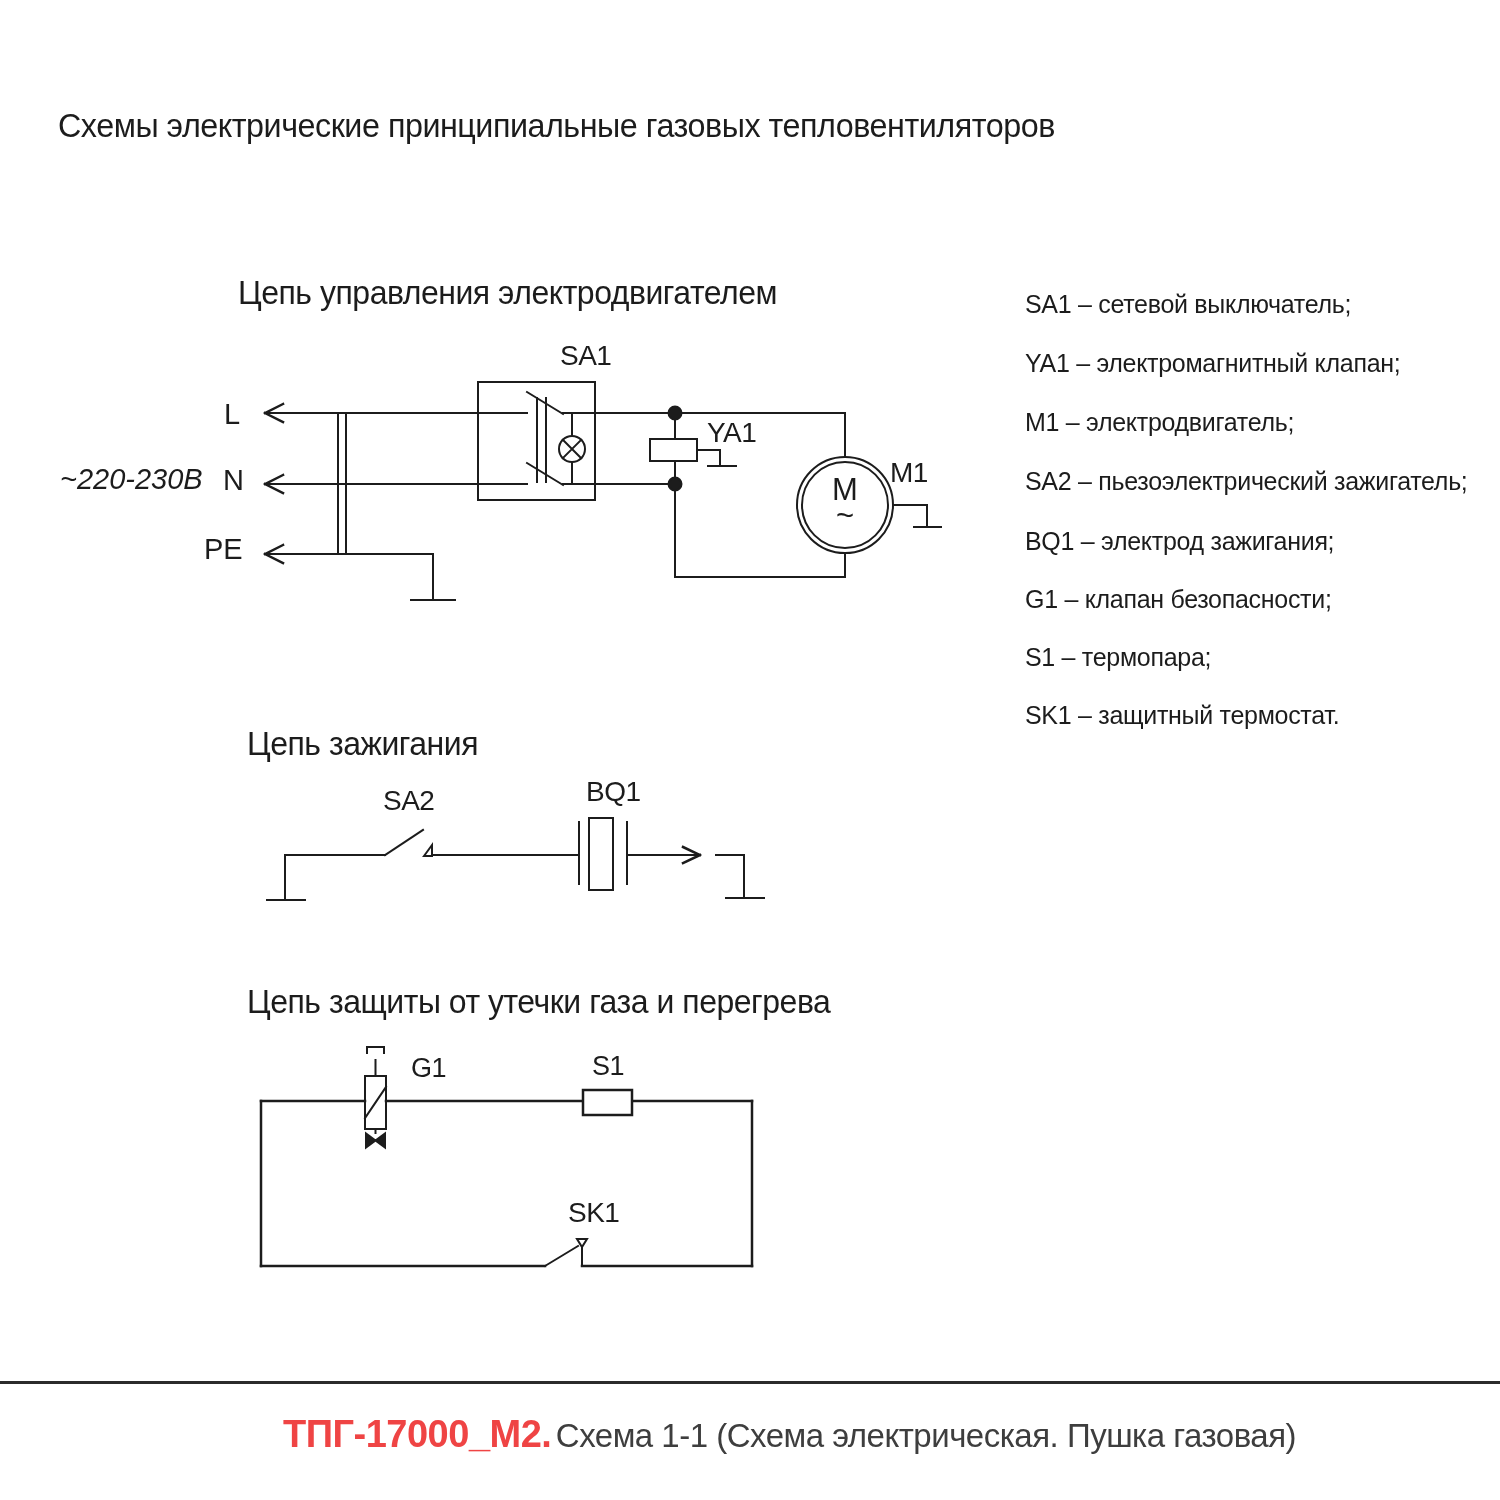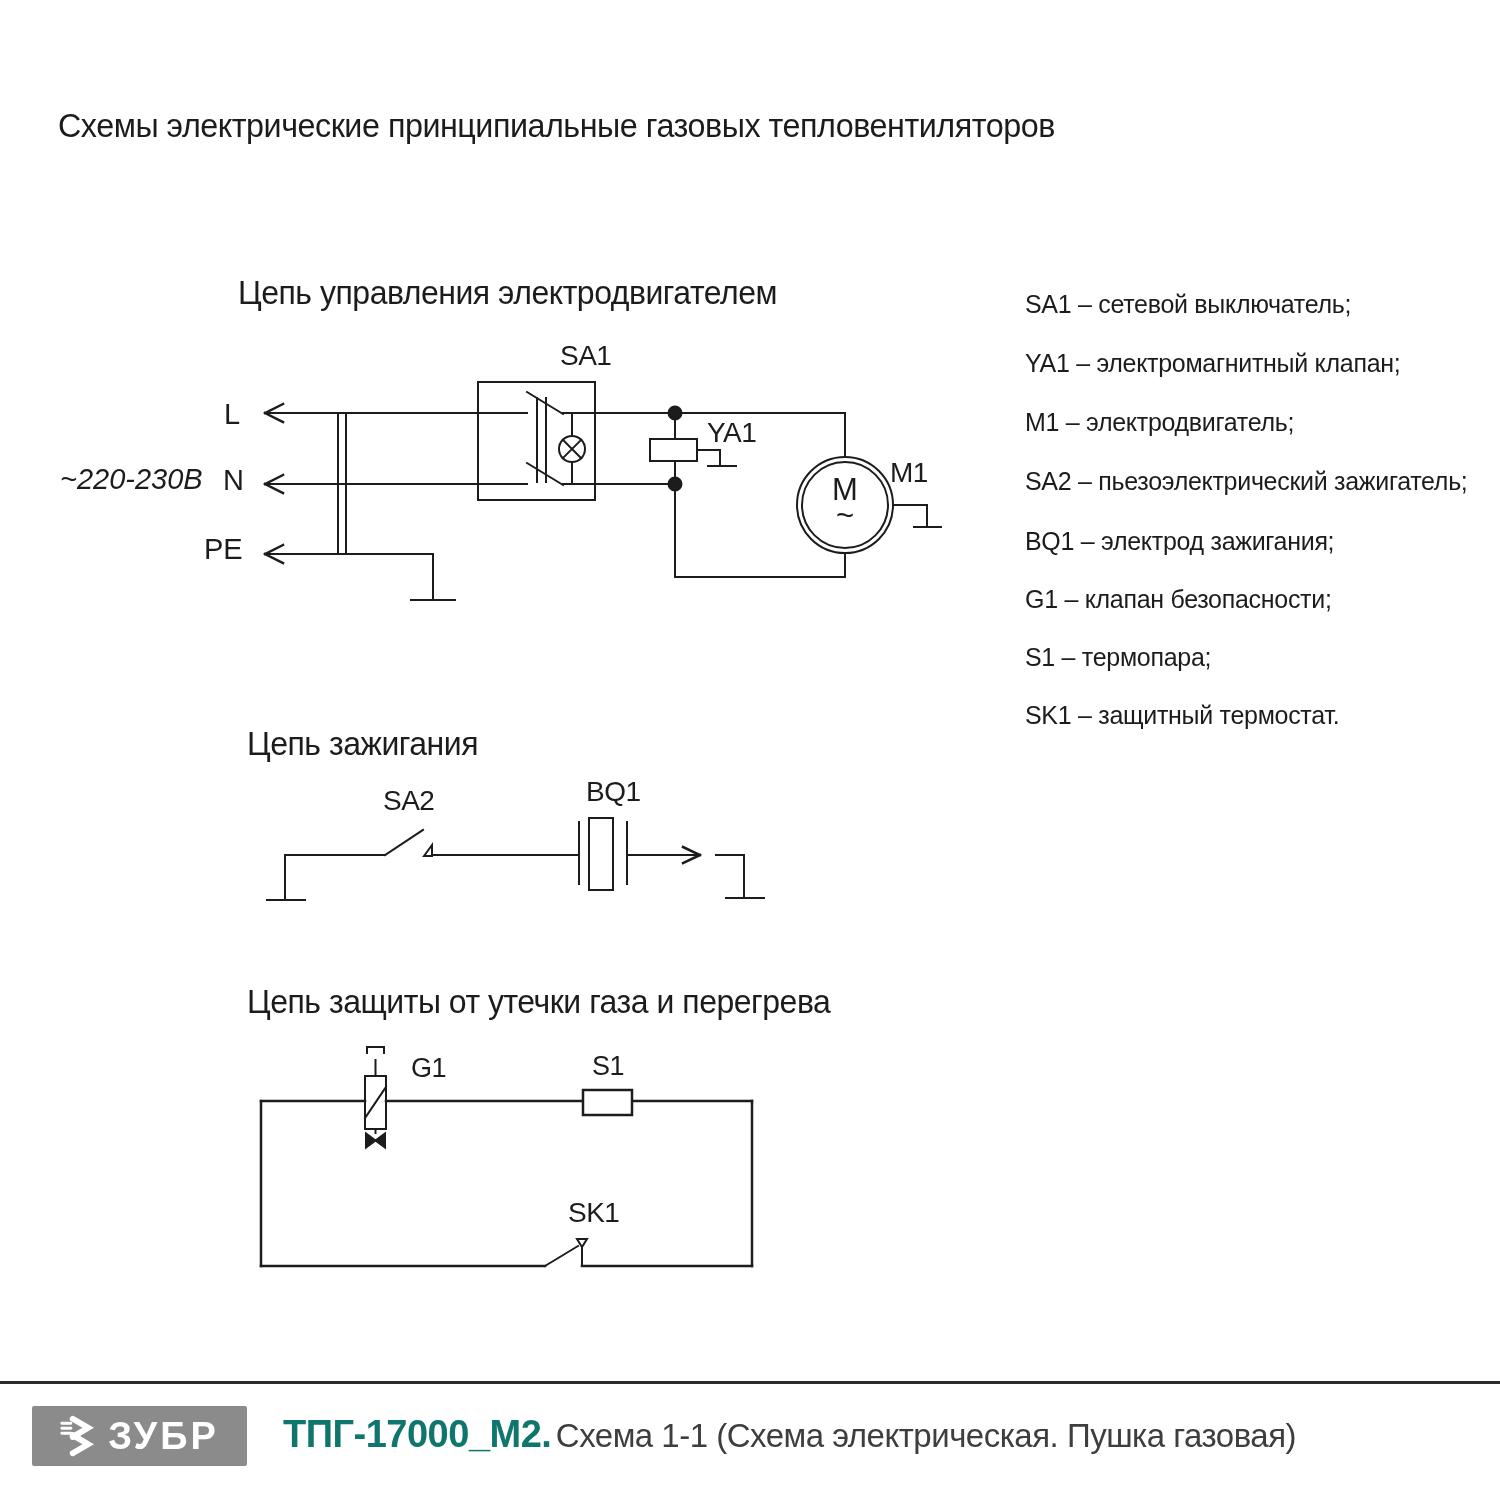--- a/index.html
+++ b/index.html
@@ -16,21 +16,21 @@
   .term{font-size:29px;}
   .motor-glyph{transform:translateX(-50%);font-size:31px;}
   svg.wires{position:absolute;left:0;top:0;}
   .footer-rule{position:absolute;left:0;top:1381px;width:1500px;height:3px;background:#2b2b2b;}
   .logo{
     position:absolute;left:32px;top:1406px;width:215px;height:60px;background:#8b8b8b;
     display:flex;align-items:center;justify-content:center;gap:8px;border-radius:2px;
   }
   .logo-text{color:#ffffff;font-size:38px;font-weight:bold;letter-spacing:3px;line-height:1;}
   .footer-line{position:absolute;left:283px;top:1412px;line-height:44px;white-space:nowrap;}
-  .footer-model{font-size:38px;font-weight:bold;color:#0f766e;letter-spacing:-0.5px;}
+  .footer-model{font-size:38px;font-weight:bold;color:#ef4444;letter-spacing:-0.5px;}
   .footer-caption{font-size:33px;color:#3e3e3e;letter-spacing:-0.5px;text-align:right;}
 </style>
 </head>
 <body>
 
 <div class="canvas">
 
   <svg class="wires" width="1500" height="1500" viewBox="0 0 1500 1500">
 
     <g stroke="#1c1c1c" stroke-width="2" fill="none" stroke-linecap="square">
@@ -124,29 +124,19 @@
 
   <div class="lbl ref" style="left:383px;top:786px;">SA2</div>
   <div class="lbl ref" style="left:586px;top:777px;text-align:right;">BQ1</div>
 
   <div class="lbl ref-sm" style="left:411px;top:1054px;">G1</div>
   <div class="lbl ref-sm" style="left:592px;top:1052px;">S1</div>
   <div class="lbl ref" style="left:568px;top:1198px;">SK1</div>
 
   <div class="footer-rule"></div>
 
-  <div class="logo">
-    <svg width="40" height="44" viewBox="0 0 44 46">
-      <g stroke="#ffffff" fill="none" stroke-linecap="round">
-        <path stroke-width="3.2" d="M2,9 H12 M2,14.5 H12 M2,20 H12"></path>
-        <path stroke-width="6.5" d="M14,4 L31,14 L14,24"></path>
-        <path stroke-width="6.5" d="M14,22 L31,32 L14,42"></path>
-      </g>
-    </svg>
-    <span class="logo-text">ЗУБР</span>
-  </div>
 
   <div class="footer-line">
     <span class="footer-model">ТПГ-17000_М2.</span>
     <span class="footer-caption"> <span>Схема 1-1 (Схема электрическая. Пушка газовая)</span></span>
   </div>
 
 </div>
 
 </body></html>

